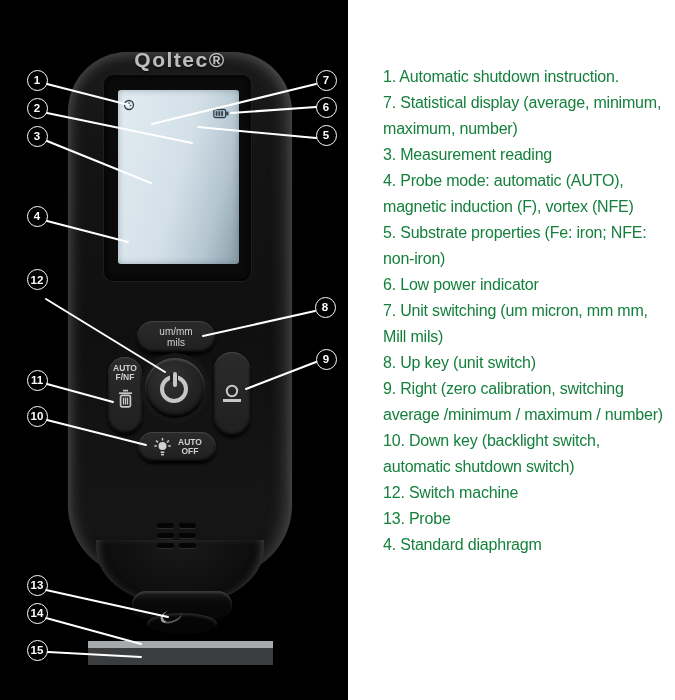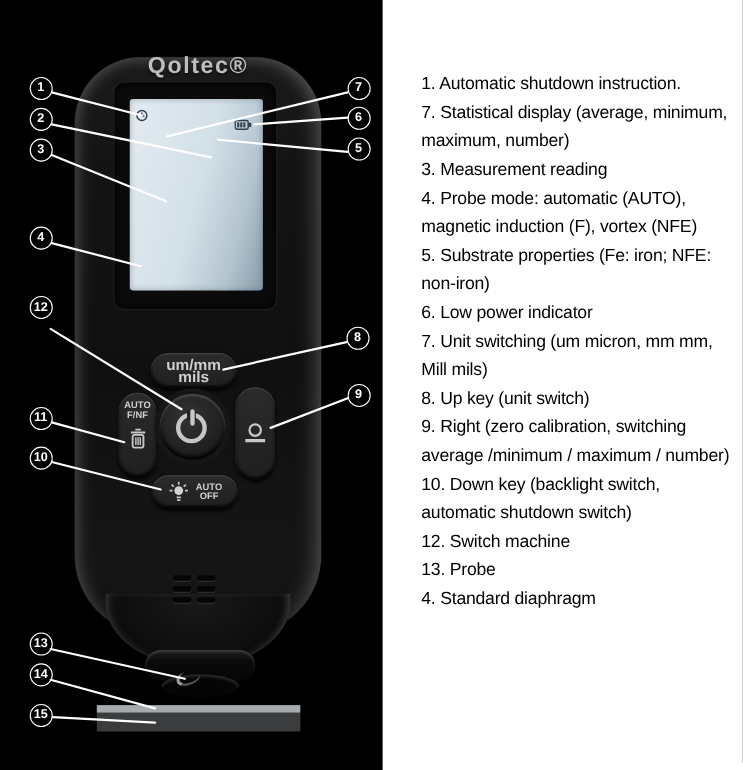--- a/index.html
+++ b/index.html
@@ -30,21 +30,21 @@
     box-shadow: inset 0 0 6px rgba(40,60,75,.35); overflow:hidden; }
   .lcd-rot { position:absolute; left:91.5px; top:116.5px; width:174px; height:121px;
     transform:rotate(-90deg); color:#2e3f4e; }
   .lcd-icon { position:absolute; }
 
   
   .btn { position:absolute; background:linear-gradient(180deg,#2b2b2b,#1f1f1f);
     box-shadow: inset 0 1px 1px #454545, inset 0 -2px 3px #000, 0 2px 3px #000;
     color:#cfcfcf; display:flex; align-items:center; justify-content:center; text-align:center; }
   .btn-up   { left:137px; top:321px; width:78px; height:32px; border-radius:16px;
-    font-size:14px; font-weight:bold; line-height:11px; }
+    font-size:10px; font-weight:normal; line-height:11px; }
   .btn-left { left:108px; top:357px; width:34px; height:77px; border-radius:17px;
     flex-direction:column; justify-content:flex-start; padding-top:7px;
     font-size:8.5px; font-weight:bold; line-height:9px; }
   .btn-right{ left:214px; top:352px; width:36px; height:84px; border-radius:18px; }
   .btn-down { left:138px; top:432px; width:78px; height:30px; border-radius:15px;
     font-size:8.5px; font-weight:bold; line-height:9px; gap:5px; }
   .btn-power{ left:145px; top:358px; width:60px; height:60px; border-radius:50%;
     background:radial-gradient(circle at 42% 35%, #333 0%, #222 55%, #181818 100%);
     box-shadow: 0 0 0 5px #161616, inset 0 2px 2px #4a4a4a, inset 0 -3px 4px #000; }
   .power-glyph { position:relative; width:30px; height:30px; }
@@ -70,21 +70,21 @@
 
   
   .lines-svg { position:absolute; left:0; top:0; pointer-events:none; }
   .callout { position:absolute; width:21px; height:21px; border:1.5px solid #fff; border-radius:50%;
     color:#fff; font-size:11.5px; font-weight:bold; display:flex; align-items:center; justify-content:center;
     background:rgba(0,0,0,.25); }
 
   
   .legend-panel { position:absolute; left:348px; top:0; width:327px; height:700px; background:#ffffff;
     padding:64px 4px 0 35px; }
-  .legend-panel p { font-size:16px; line-height:26px; color:#000000; letter-spacing:-0.2px;
+  .legend-panel p { font-size:16px; line-height:26px; color:#15803d; letter-spacing:-0.2px;
     white-space:pre-line; }
 </style>
 </head>
 <body>
 
 <div class="stage">
 
   <div class="photo-panel">
 
     <div class="device-body"></div>

